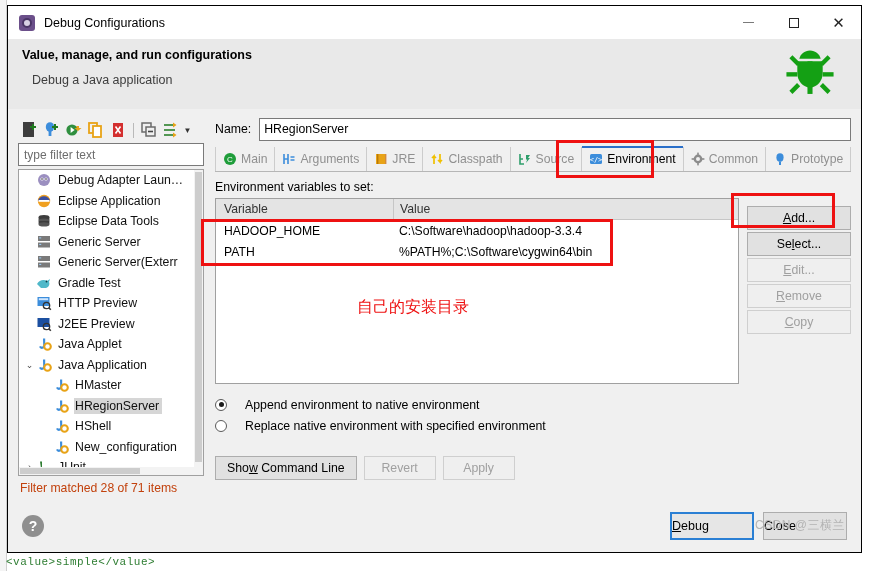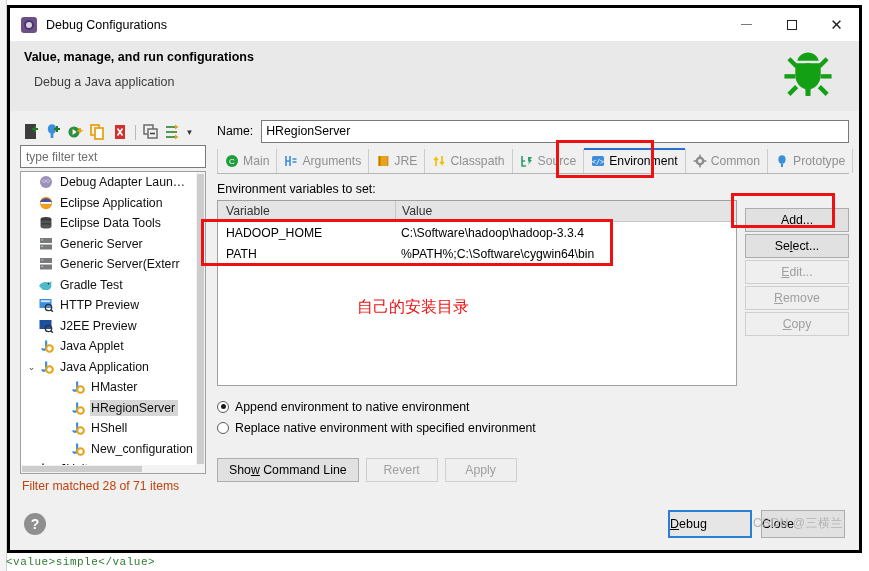--- a/index.html
+++ b/index.html
@@ -30,21 +30,21 @@
     position: absolute; left: 0; top: 0; width: 7px; height: 571px;
     background: #f4f4f4; border-right: 1px solid #cfcfcf;
   }
 
   
   .window {
     position: absolute;
     left: 7px; top: 5px;
     width: 855px; height: 548px;
     background: #f0f0f0;
-    border: 3px solid #000000;
+    border: 1px solid #000000;
     display: flex; flex-direction: column;
   }
 
   
   .titlebar {
     height: 33px;
     background: #ffffff;
     display: flex; align-items: center;
     flex: none;
     position: relative;
@@ -152,21 +152,21 @@
     white-space: nowrap;
   }
   .tree-row.sel .lbl { background: #d6d6d6; }
   .twisty {
     width: 13px; flex: none; display: flex; align-items: center; justify-content: center;
     font-size: 9px; color: #4a4a4a;
   }
   .t-ico { width: 16px; height: 16px; flex: none; margin-right: 5px; position: relative; }
   .lbl { padding: 1px 3px 1px 1px; }
   .indent-1 { padding-left: 17px; }
-  .indent-2 { padding-left: 48px; }
+  .indent-2 { padding-left: 34px; }
 
   .tree-vscroll {
     position: absolute; right: 0; top: 0; width: 9px; bottom: 0;
     background: #f3f3f3;
   }
   .tree-vthumb {
     position: absolute; right: 1px; top: 2px; width: 7px; height: 290px;
     background: #cdcdcd;
   }
   .tree-hscroll {
@@ -282,21 +282,21 @@
     font-size: 12.3px; color: #000;
     display: flex; align-items: center; justify-content: center;
   }
   .btn.disabled { color: #a0a0a0; background: #efefef; border-color: #cfcfcf; }
   .btn u { text-decoration: underline; }
 
   .radios { flex: none; padding-top: 10px; }
   .radio-row {
     display: flex; align-items: center;
     height: 21px;
-    font-size: 12.3px; color: #000;
+    font-size: 12.3px; color: #000; gap: 12px;
   }
   .radio {
     width: 12px; height: 12px; border-radius: 50%;
     border: 1px solid #5a5a5a; background: #fff;
     margin-right: 6px; flex: none; position: relative;
   }
   .radio.on::after {
     content: ""; position: absolute; left: 2.5px; top: 2.5px;
     width: 5px; height: 5px; border-radius: 50%; background: #1a1a1a;
   }

